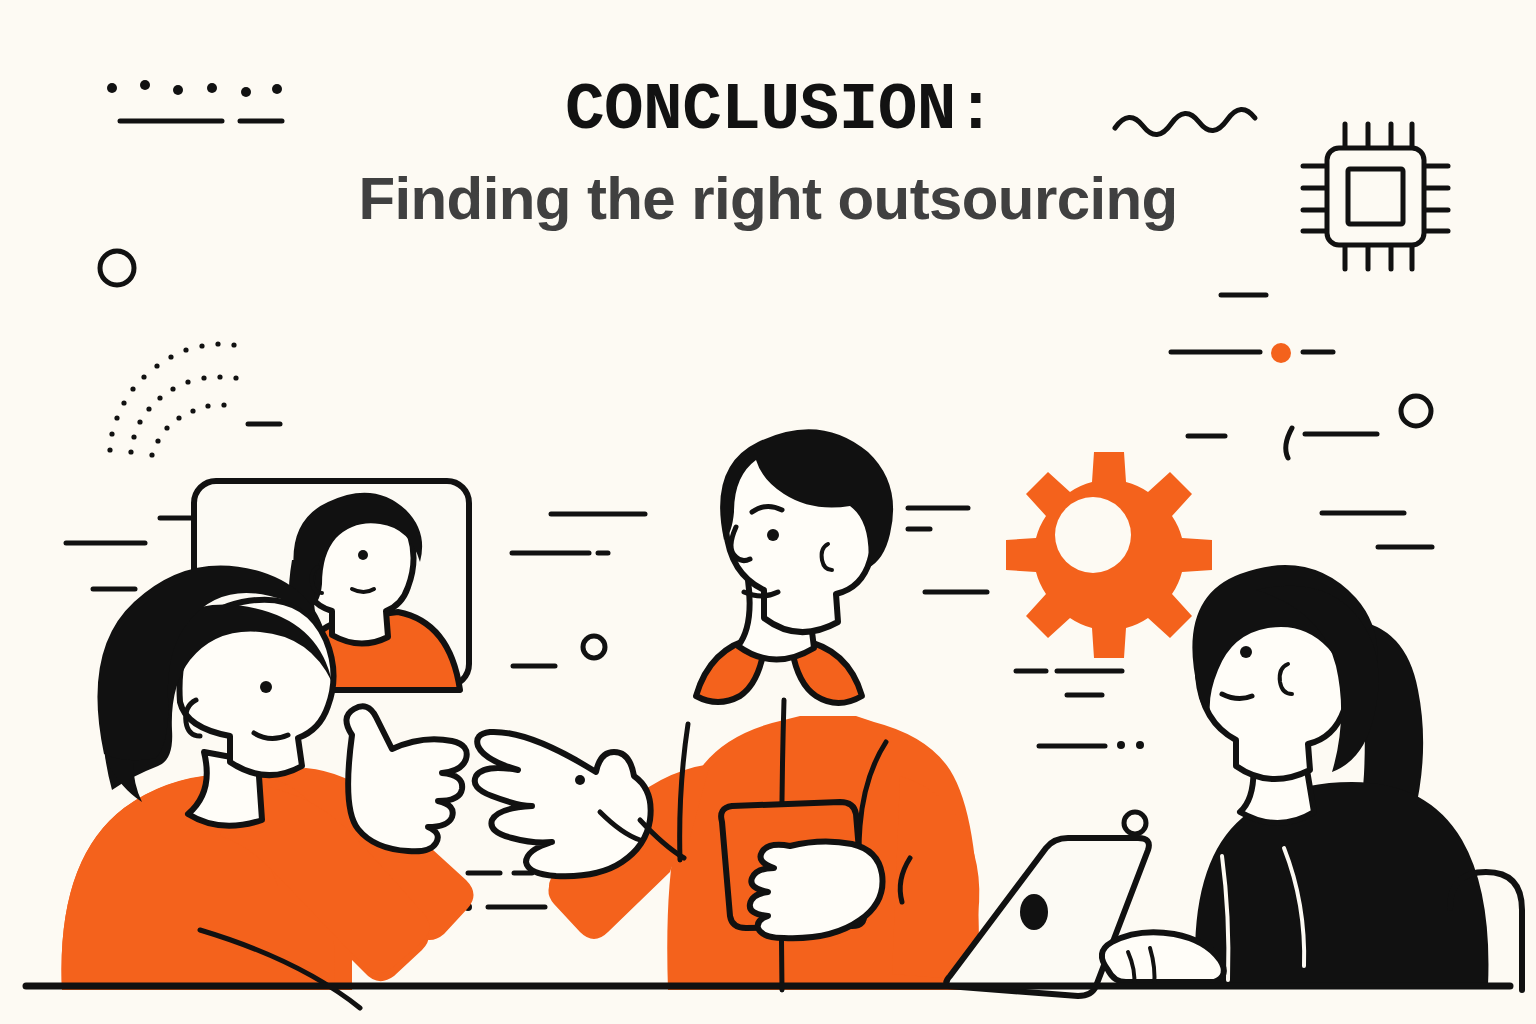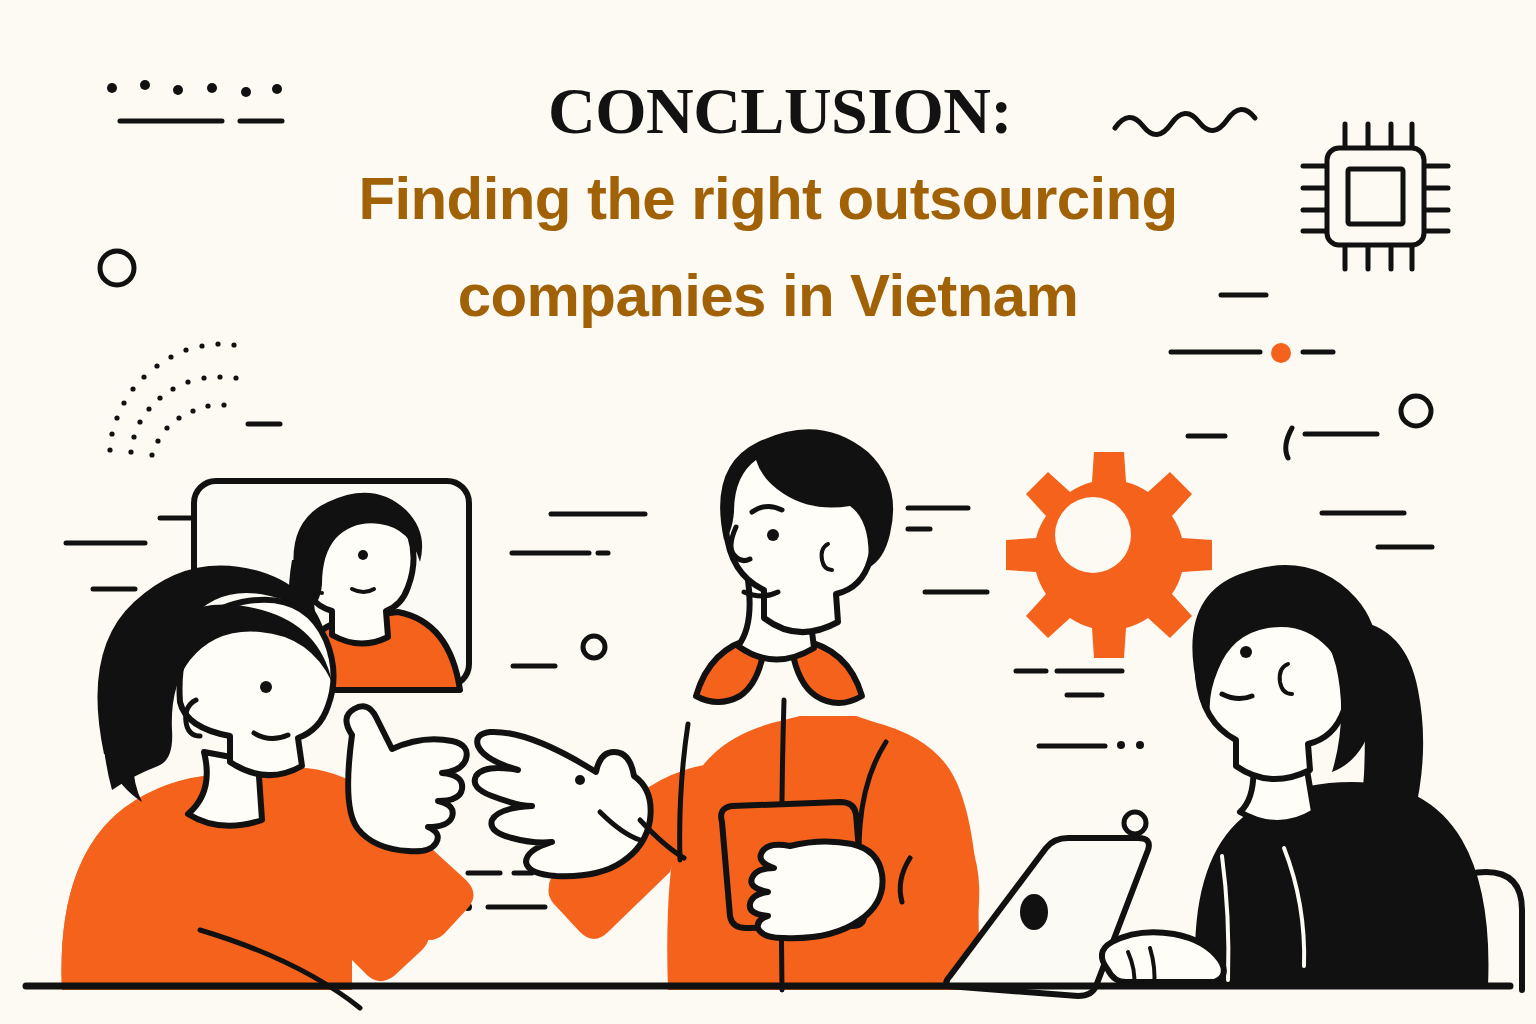--- a/index.html
+++ b/index.html
@@ -25,29 +25,29 @@
     z-index:6;
     pointer-events:none;
   }
   .kicker{
     display:block;
     font-size:66px;
     line-height:1.0;
     font-weight:bold;
     color:#121212;
     letter-spacing:-0.5px;
-    font-family:Liberation Serif, serif;
+    font-family:Liberation Mono, monospace;
     padding-left:24px;
   }
   .subline{
     display:block;
     font-size:60px;
     line-height:1.38;
     font-weight:bold;
-    color:#a16207;
+    color:#404040;
     letter-spacing:-0.6px;
     margin-top:14px;
     font-family:"Liberation Sans", sans-serif;
   }
 </style>
 </head>
 <body>
 
 <div id="stage">
 
@@ -341,16 +341,15 @@
       </g>
 
       <line x1="26" y1="986" x2="1510" y2="986" stroke="#111111" stroke-width="7"></line>
 
     </g>
   </svg>
 
   <div class="heading">
     <span class="kicker">CONCLUSION:</span>
     <span class="subline">Finding the right outsourcing</span>
-    <span class="subline">companies in Vietnam</span>
   </div>
 
 </div>
 
 </body></html>

